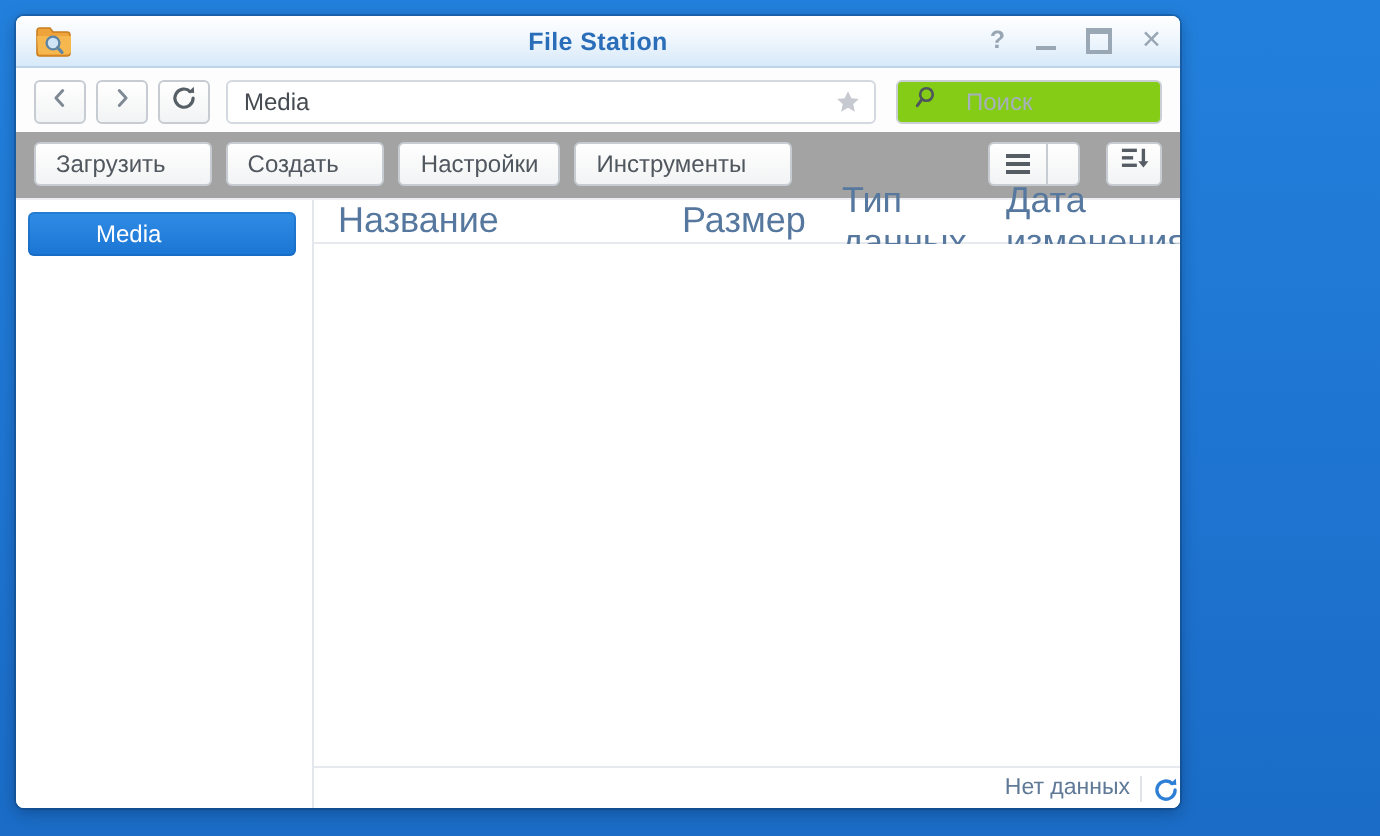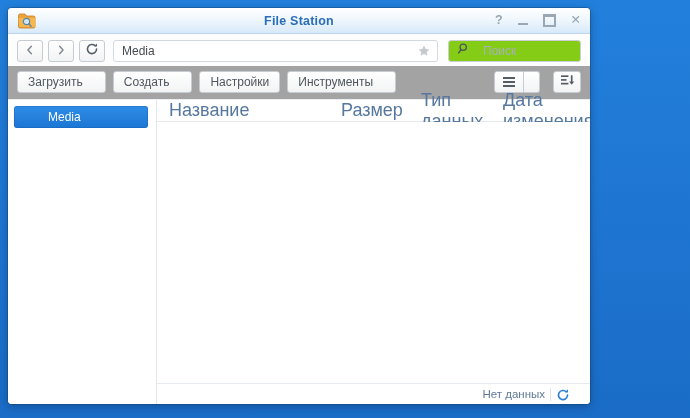--- a/index.html
+++ b/index.html
@@ -124,21 +124,21 @@
   .col-date{flex:1;text-align:left;padding-right:8px;box-sizing:border-box;}
   .col-sep{width:1px;height:14px;background:#e3e6ea;}
   .col-dots{
     flex:0 0 22px;display:flex;flex-direction:column;align-items:center;justify-content:center;gap:2px;
     border-left:1px solid #e3e6ea;height:14px;align-self:center;
   }
   .col-dots i{width:2.5px;height:2.5px;border-radius:50%;background:#8b99a7;}
   .file-area{flex:1;background:#fff;}
   .status-row{
     height:20px;flex:0 0 20px;border-top:1px solid #e6e9ee;
-    display:flex;align-items:center;justify-content:flex-end;gap:5px;padding-right:20px;
+    display:flex;align-items:center;justify-content:flex-end;gap:5px;padding-right:0;
   }
   .status-text{font-size:11.5px;color:#5f7997;}
   .status-sep{width:1px;height:13px;background:#dfe3e8;}
 </style>
 </head>
 <body>
 
 <div class="window">
 
   <div class="titlebar">

